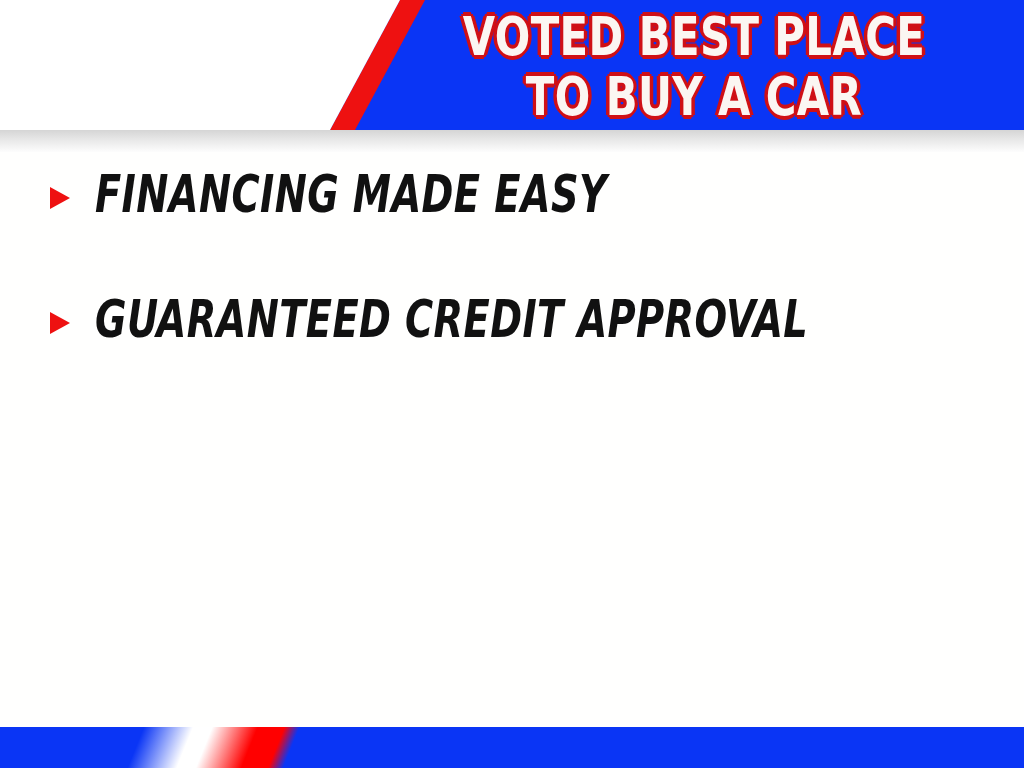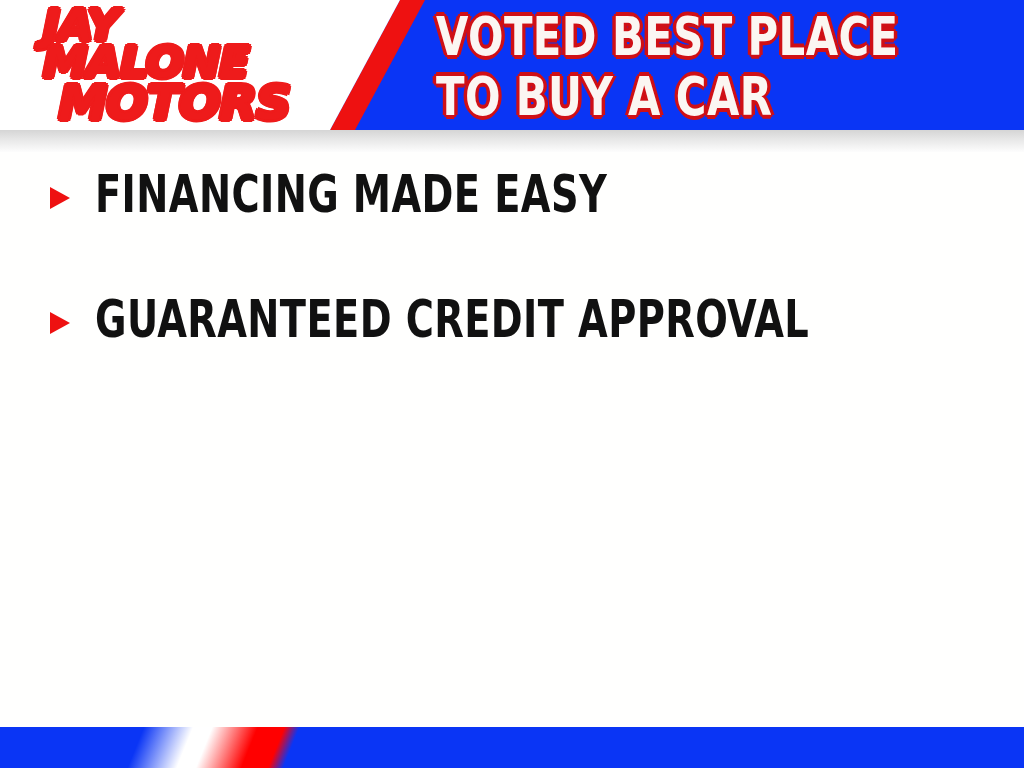--- a/index.html
+++ b/index.html
@@ -90,21 +90,21 @@
   }
   .logo-line-1 { font-size: 43px; }
   .logo-line-2 { font-size: 47px; margin-top: 2px; }
 
   
   .header-title {
     position: absolute;
     right: 72px;
     top: 10px;
     width: 600px;
-    text-align: left;
+    text-align: center;
     line-height: 1.0;
   }
   .header-title-line {
     display: block;
     color: #fbf6f2;
     font-family: "DejaVu Sans Condensed", "Liberation Sans Narrow", "Liberation Sans", sans-serif;
     font-weight: bold;
     font-size: 54px;
     letter-spacing: 0.5px;
     transform: scaleX(0.86);
@@ -134,20 +134,21 @@
     position: absolute;
     left: 0;
     top: 168px;
     width: 1024px;
   }
   .bullet-item {
     position: relative;
     height: 125px;
     display: flex;
     align-items: flex-start;
+    font-style: italic;
   }
   .bullet-marker {
     position: relative;
     margin-left: 50px;
     margin-top: 19px;
     width: 0;
     height: 0;
     border-top: 11px solid transparent;
     border-bottom: 11px solid transparent;
     border-left: 20px solid #ee1111;
@@ -197,24 +198,20 @@
 <body>
 
 <div class="slide">
 
   <div class="header">
 
     <div class="header-blue"></div>
     <div class="header-red-stripe"></div>
     <div class="header-white-edge"></div>
 
-    <div class="logo">
-      <span class="logo-line logo-line-1">JAY MALONE</span>
-      <span class="logo-line logo-line-2">MOTORS</span>
-    </div>
 
     <div class="header-title">
       <span class="header-title-line header-title-line-1">VOTED BEST PLACE</span>
       <span class="header-title-line header-title-line-2">TO BUY A CAR</span>
     </div>
 
   </div>
 
   <div class="header-shadow"></div>
 

